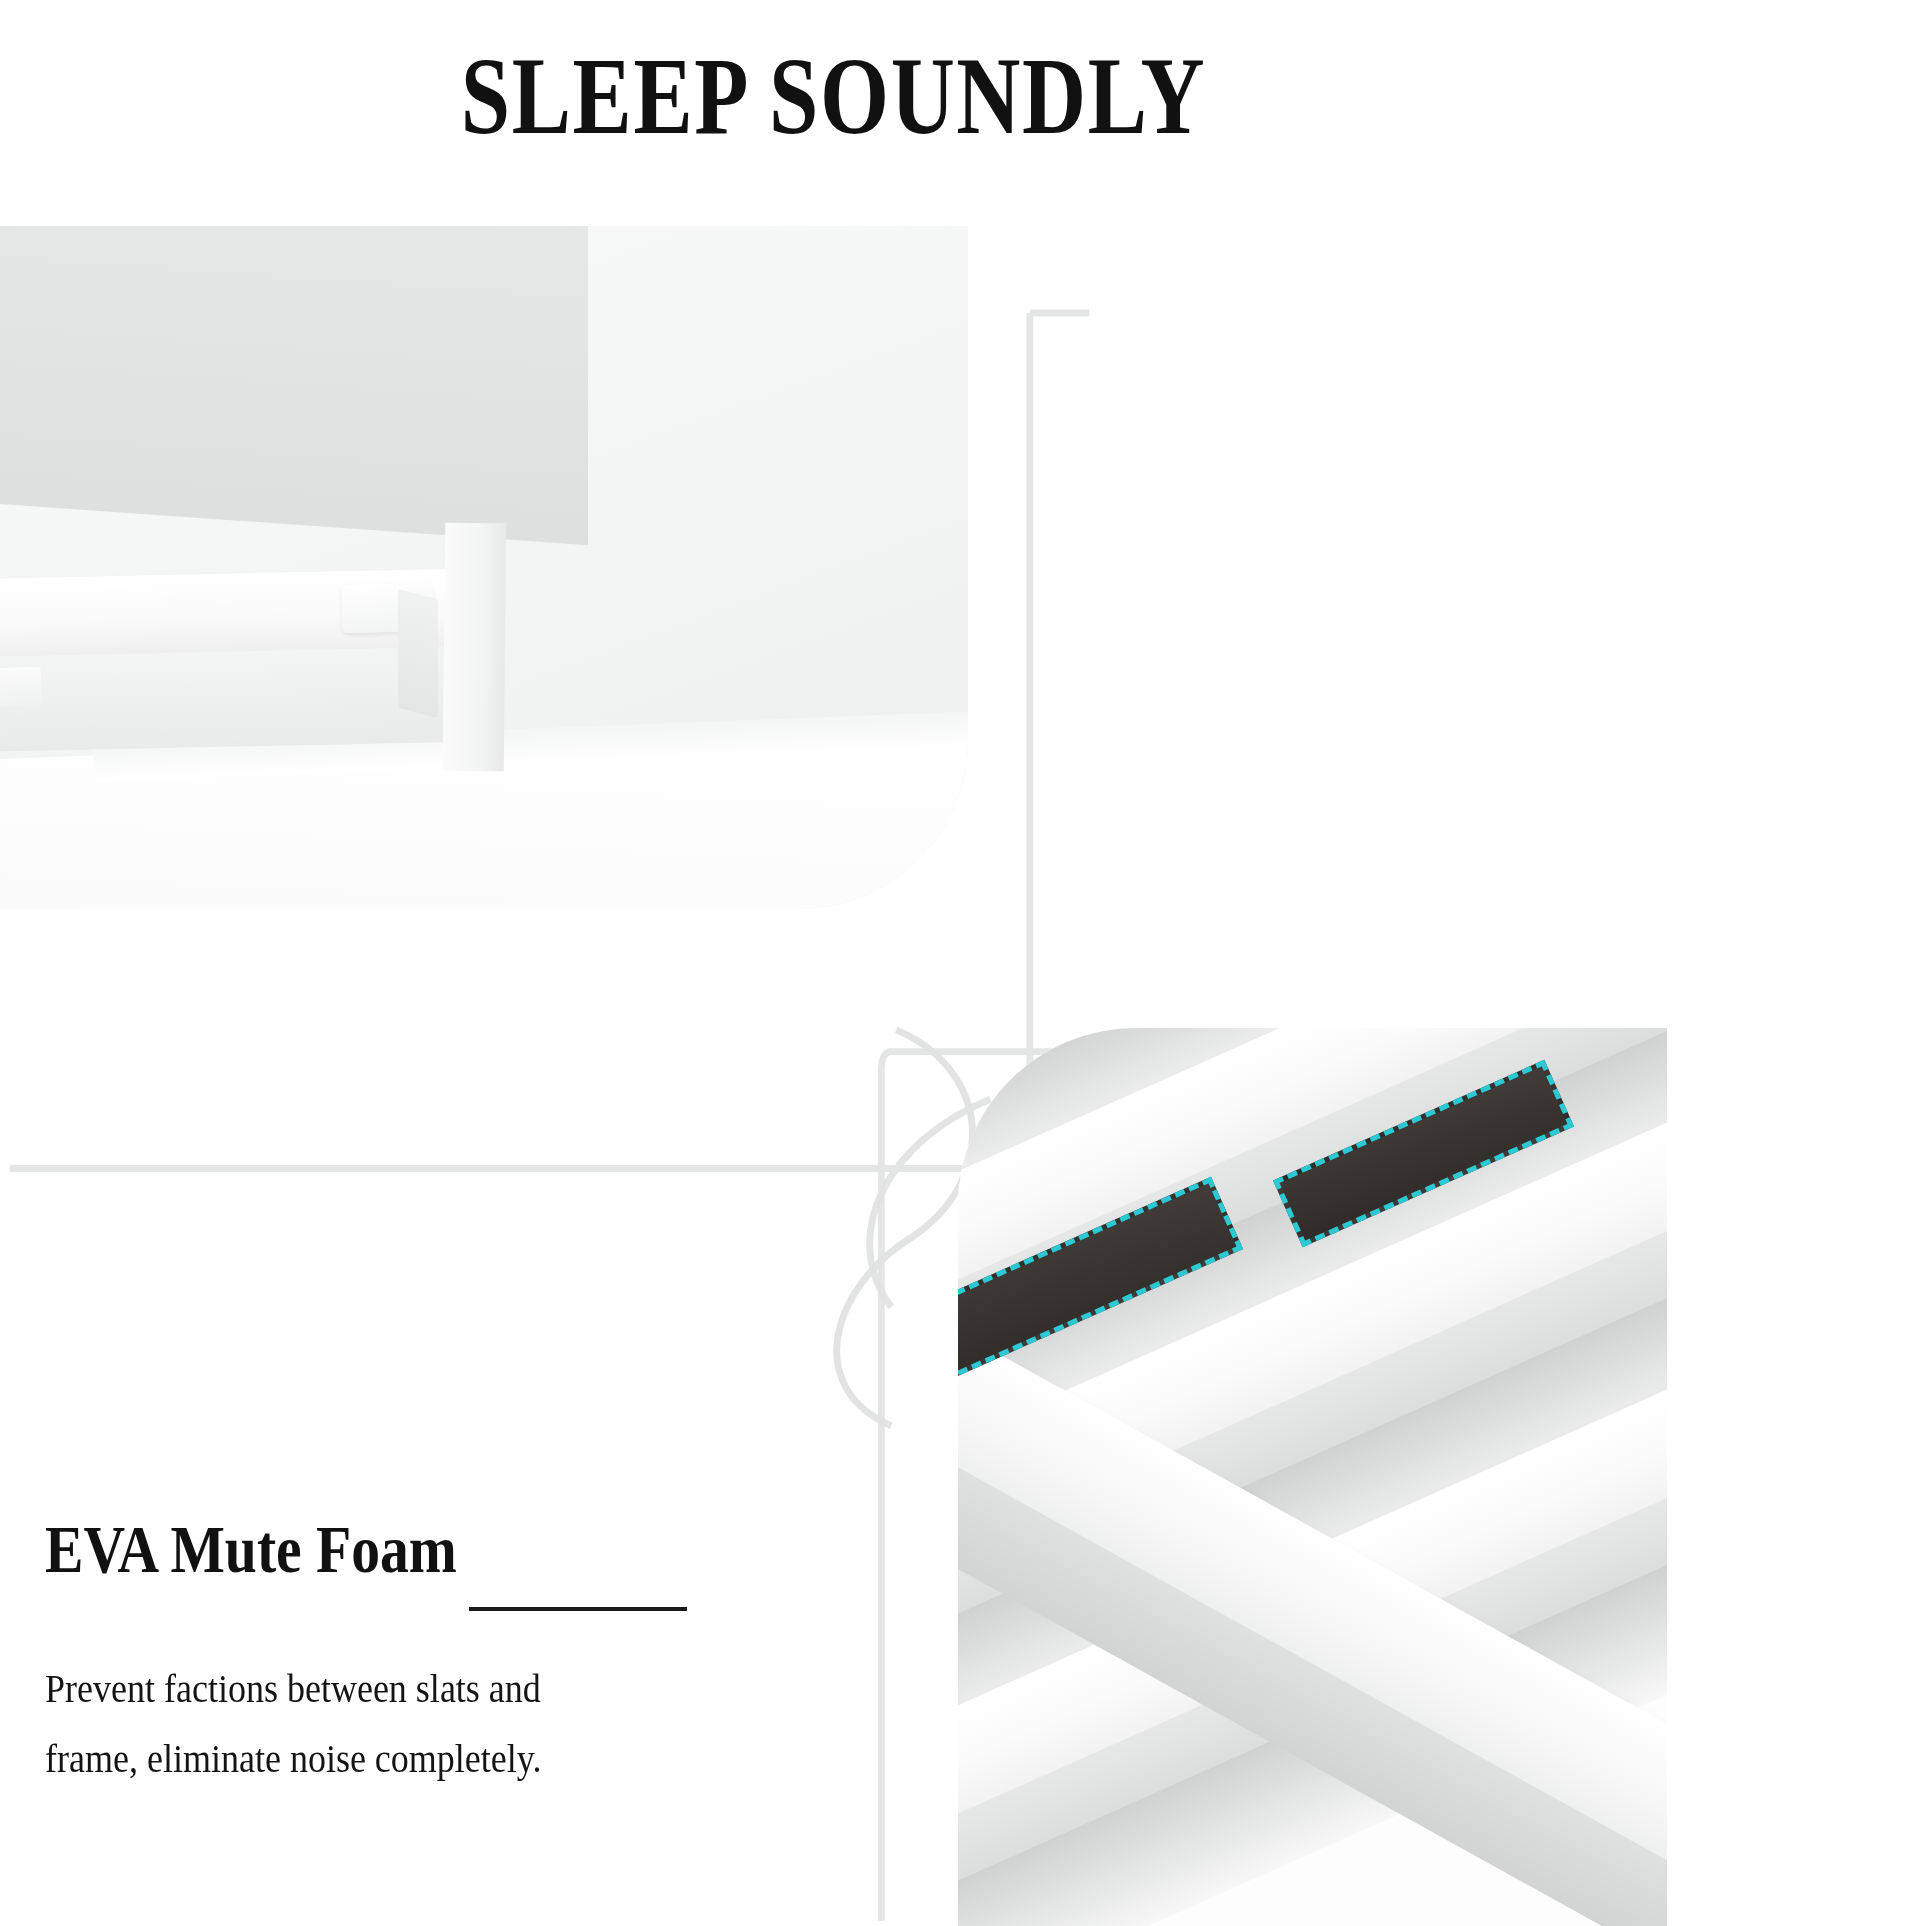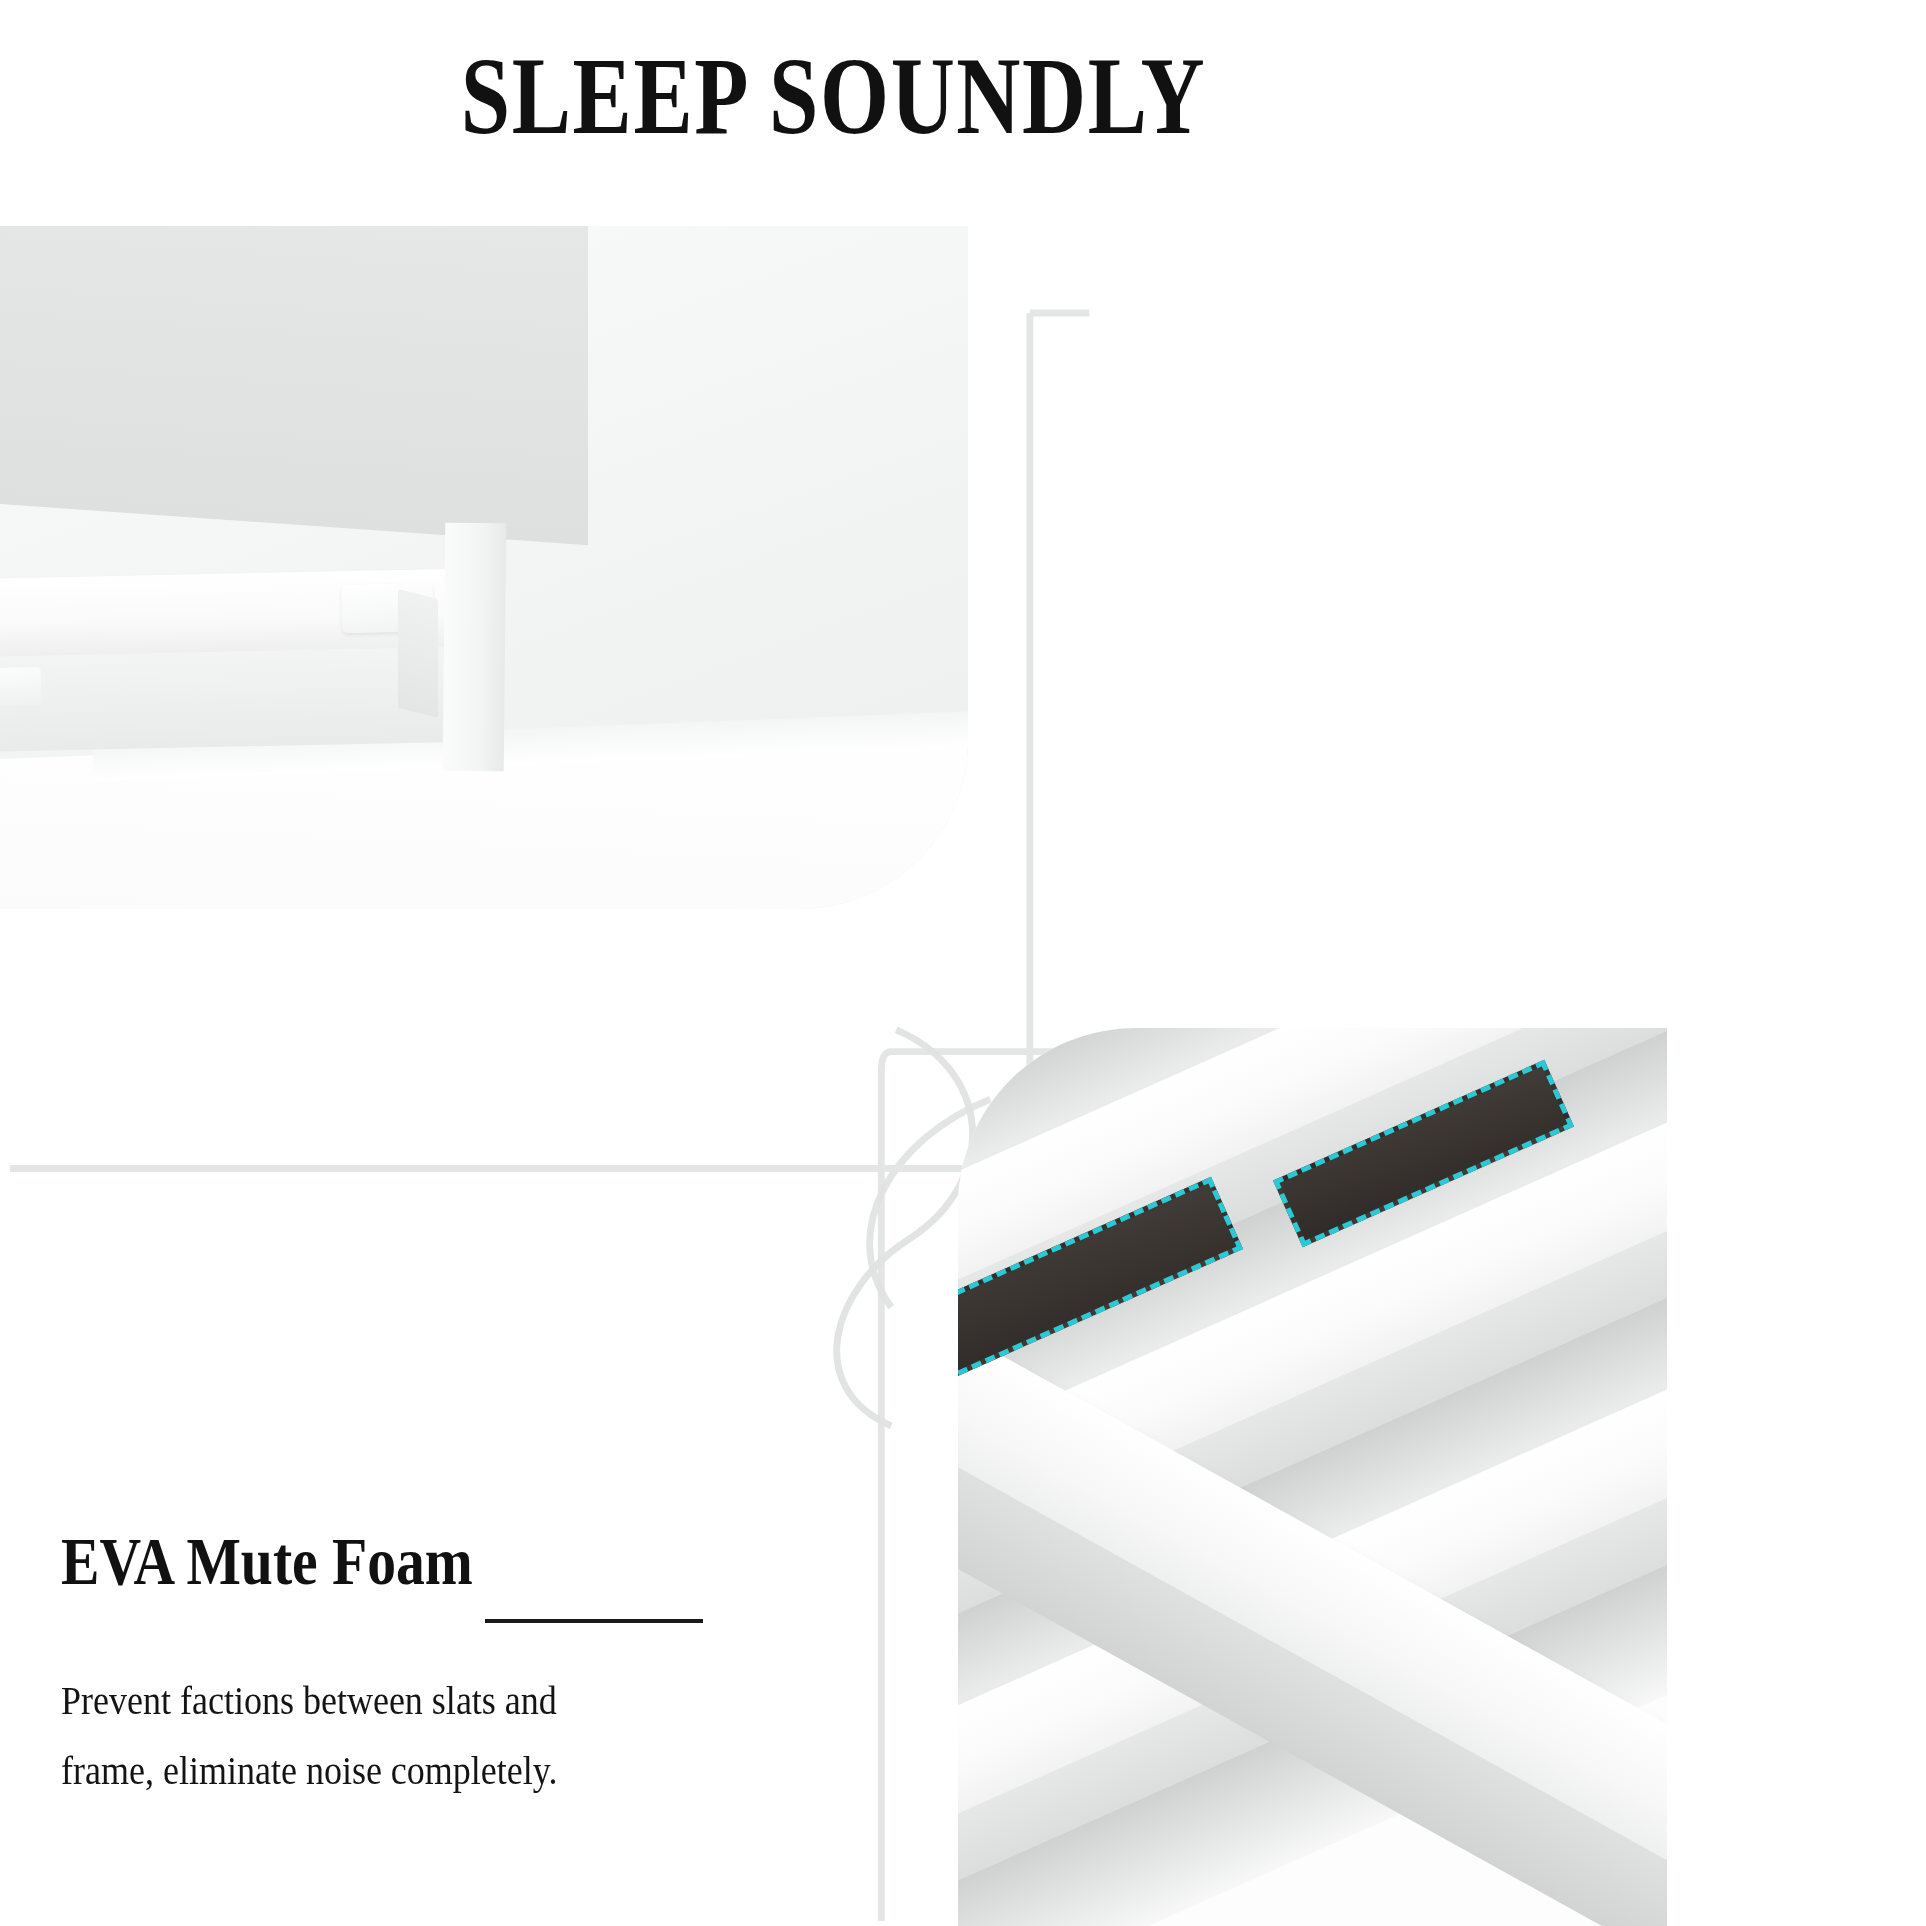--- a/index.html
+++ b/index.html
@@ -168,21 +168,21 @@
     line-height:1.62;
     transform:scaleX(0.90);
     white-space:nowrap;
   }
 
   #txt-noiseless{ left:1107px; top:368px; }
   #txt-noiseless .feat-head{transform-origin:left top;}
   #txt-noiseless .rule{width:327px;}
   #txt-noiseless .feat-body{transform-origin:left top;margin-top:44px;}
 
-  #txt-eva{ left:61px; top:1513px; width:752px;margin-top:12px; }
+  #txt-eva{ left:45px; top:1513px; width:752px; }
   #txt-eva .feat-head{transform-origin:left top;}
   #txt-eva .rule{width:218px;margin-left:424px;}
   #txt-eva .feat-body{transform-origin:left top;margin-top:46px;}
 </style>
 </head>
 <body>
 
 <div id="stage">
 
   <svg id="deco-svg" viewBox="0 0 1946 1946" xmlns="http://www.w3.org/2000/svg">

